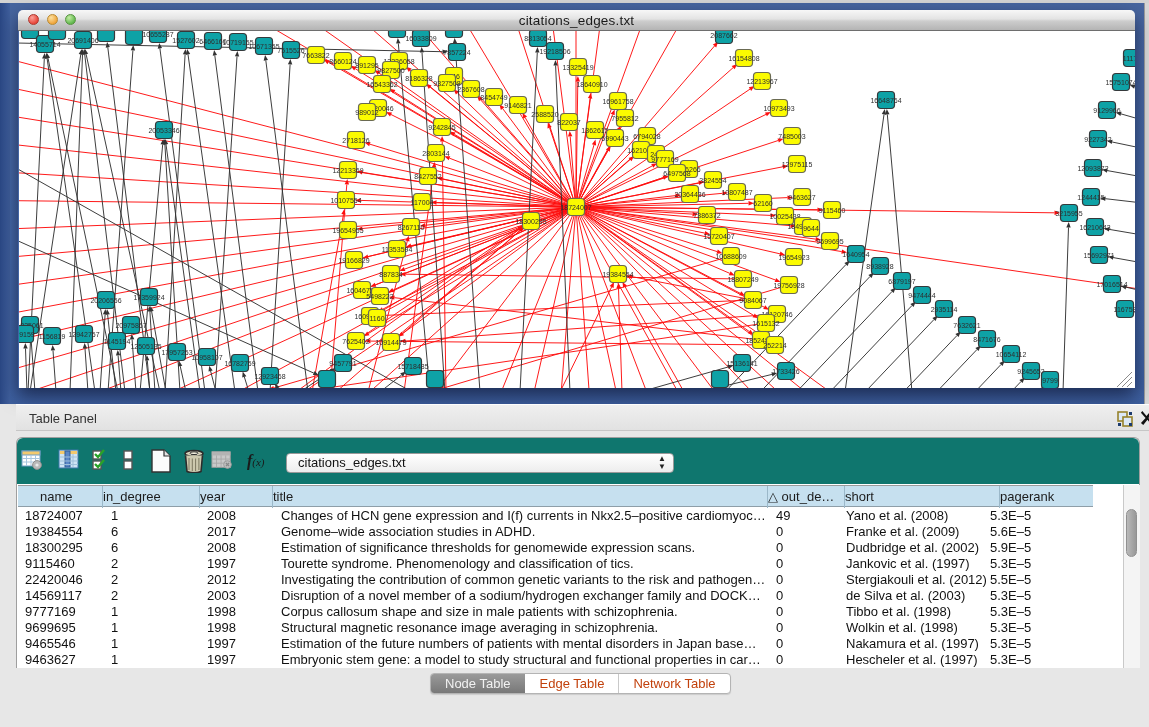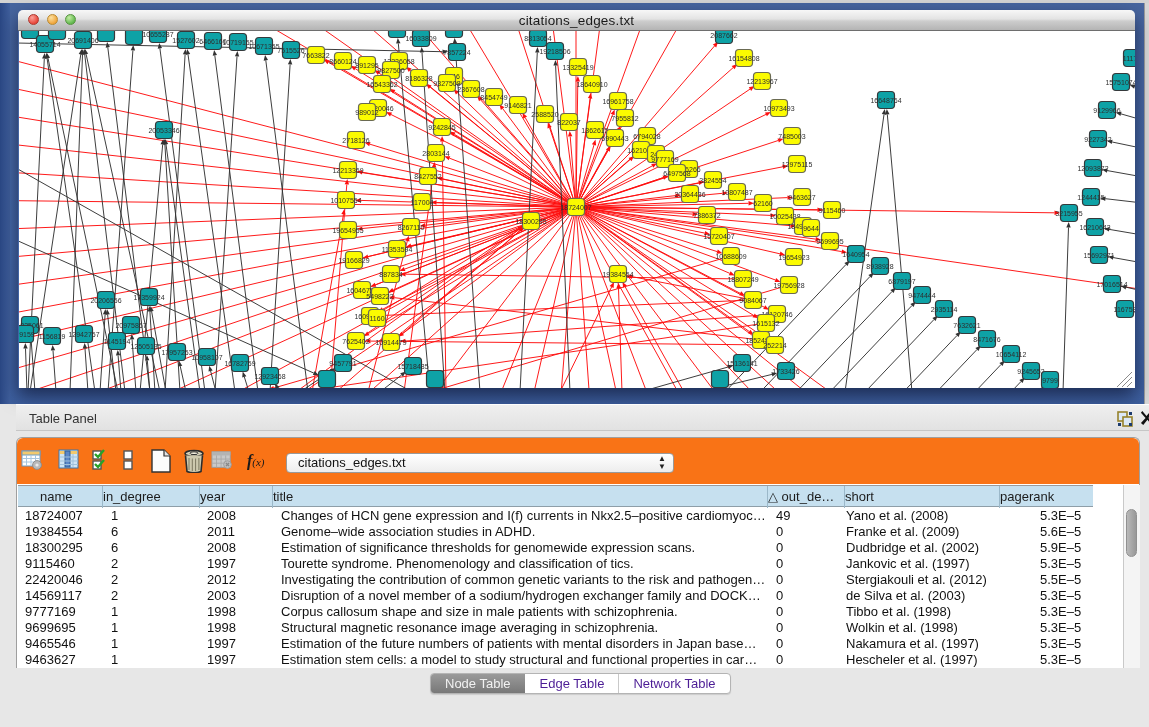--- a/index.html
+++ b/index.html
@@ -25,21 +25,21 @@
  font-size:13.5px;color:#1a1a1a;letter-spacing:.2px}
 .canvas{position:absolute;left:1px;top:21px;width:1116px;height:357px;background:#fff;overflow:hidden}
 .tpbar{position:absolute;left:16px;top:404px;width:1149px;height:27px;
  background:linear-gradient(180deg,#efefef,#e2e2e2);
  border-top:1px solid #fdfdfd;border-bottom:1px solid #c6c6c6}
 .tpbar .t{position:absolute;left:13px;top:6px;font-size:13px;color:#333}
 .tpbar svg{position:absolute;top:6px}
 .panel{position:absolute;left:16px;top:437px;width:1124px;height:231px;background:#fff;
  border:1px solid #9f9f9f;border-bottom:none;border-radius:6px 6px 0 0}
 .toolbar{position:absolute;left:0;top:0;width:1122px;height:46px;
- background:#f97316;border-radius:6px 6px 0 0}
+ background:#0f766e;border-radius:6px 6px 0 0}
 .toolbar svg{position:absolute;top:11px}
 .fx{position:absolute;left:230px;top:14px;font-size:16px;color:#1a1a1a;font-style:italic;
  font-family:"Liberation Serif",serif;font-weight:bold}
 .fx i{font-size:11px;font-weight:normal}
 .combo{position:absolute;left:269px;top:15px;width:388px;height:20px;border:1px solid #999;
  border-radius:4px;background:linear-gradient(180deg,#fff,#ededed);
  font-size:13px;color:#111;line-height:18px;padding-left:11px}
 .combo .arr{position:absolute;right:7px;top:1px;font-size:8px;color:#222;line-height:8px;text-align:center}
 .thead{position:absolute;left:1px;top:47px;width:1075px;height:22px;background:#c6e0ef;
  border-top:1px solid #9a9a9a;border-bottom:1px solid #8e9ea8;display:flex;
@@ -49,30 +49,30 @@
 .tbody{position:absolute;left:1px;top:70px;width:1075px;height:160px;overflow:hidden;
  font-size:13px;color:#111}
 .tr{height:16px;line-height:16px;white-space:nowrap;position:relative}
 .tr span{position:absolute;top:0;height:16px;overflow:hidden}
 .c1{left:7px;width:80px}
 .c2{left:93px;width:80px}
 .c3{left:189px;width:60px}
 .c4{left:263px;width:492px}
 .c5{left:758px;width:60px}
 .c6{left:828px;width:155px;text-align:left}
-.c7{left:1022px;width:90px}
+.c7{left:972px;width:90px}
 .vscroll{position:absolute;left:1106px;top:47px;width:17px;height:183px;
  background:#f4f4f4;border-left:1px solid #c9c9c9}
 .vthumb{position:absolute;left:2px;top:24px;width:11px;height:48px;border-radius:6px;
  background:linear-gradient(90deg,#b9b9b9,#989898);border:1px solid #909090}
 .footer{position:absolute;left:0;top:668px;width:1120px;height:36px;background:#e7e7e7}
 .tabs{position:absolute;left:430px;top:5px;height:21px;display:flex;
  font-size:13px;border:1px solid #b4b4b4;border-radius:4px;overflow:hidden;
  background:#fff;box-shadow:0 1px 1px rgba(0,0,0,.12)}
-.tab{padding:0 14px;line-height:20px;color:#4c1d95}
+.tab{padding:0 14px;line-height:20px;color:#c2410c}
 .tab.sel{background:linear-gradient(180deg,#9a9a9a,#787878);color:#f2f2f2}
 .tab.mid{border-left:1px solid #fff;border-right:1px solid #c9c9c9}
 .sbar{position:absolute;left:0;top:744px;width:1149px;height:23px;background:#a16207;
  border-top:1px solid #701a75}
 .sbar .m{position:absolute;right:32px;top:6px;font-size:11px;color:#222}
 .sbar .led{position:absolute;right:16px;top:5px;width:11px;height:11px;border-radius:50%;
  background:#2fc52f;border:1px solid #3a3a3a}
 .sbar:after{content:"";position:absolute;right:0;top:0;width:4px;height:23px;background:#9a9a9a}
 </style></head>
 <body>
@@ -798,21 +798,21 @@
         <span class="c2">1</span>
         <span class="c3">2008</span>
         <span class="c4">Changes of HCN gene expression and I(f) currents in Nkx2.5–positive cardiomyoc…</span>
         <span class="c5">49</span>
         <span class="c6">Yano et al. (2008)</span>
         <span class="c7">5.3E–5</span>
       </div>
 <div class="tr">
         <span class="c1">19384554</span>
         <span class="c2">6</span>
-        <span class="c3">2011</span>
+        <span class="c3">2017</span>
         <span class="c4">Genome–wide association studies in ADHD.</span>
         <span class="c5">0</span>
         <span class="c6">Franke et al. (2009)</span>
         <span class="c7">5.6E–5</span>
       </div>
 <div class="tr">
         <span class="c1">18300295</span>
         <span class="c2">6</span>
         <span class="c3">2008</span>
         <span class="c4">Estimation of significance thresholds for genomewide expression scans.</span>
@@ -871,21 +871,21 @@
         <span class="c3">1997</span>
         <span class="c4">Estimation of the future numbers of patients with mental disorders in Japan base…</span>
         <span class="c5">0</span>
         <span class="c6">Nakamura et al. (1997)</span>
         <span class="c7">5.3E–5</span>
       </div>
 <div class="tr">
         <span class="c1">9463627</span>
         <span class="c2">1</span>
         <span class="c3">1997</span>
-        <span class="c4">Estimation stem cells: a model to study structural and functional properties in car…</span>
+        <span class="c4">Embryonic stem gene: a model to study structural and functional properties in car…</span>
         <span class="c5">0</span>
         <span class="c6">Hescheler et al. (1997)</span>
         <span class="c7">5.3E–5</span>
       </div>
  </div>
  <div class="vscroll">
       <div class="vthumb"></div>
     </div>
 </div>
 <div class="footer">

